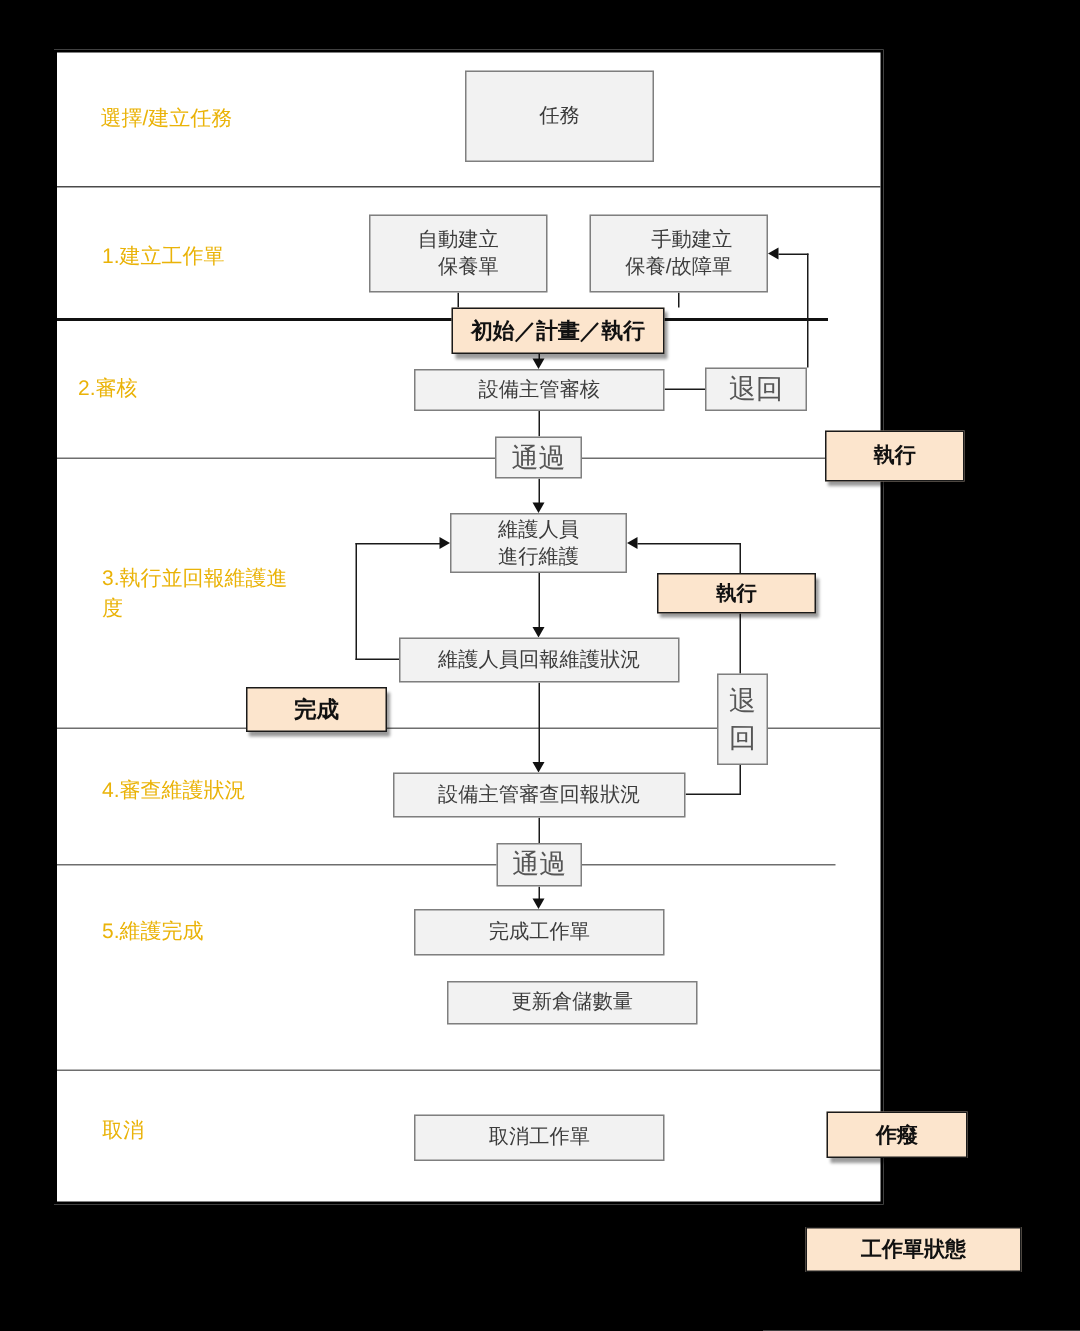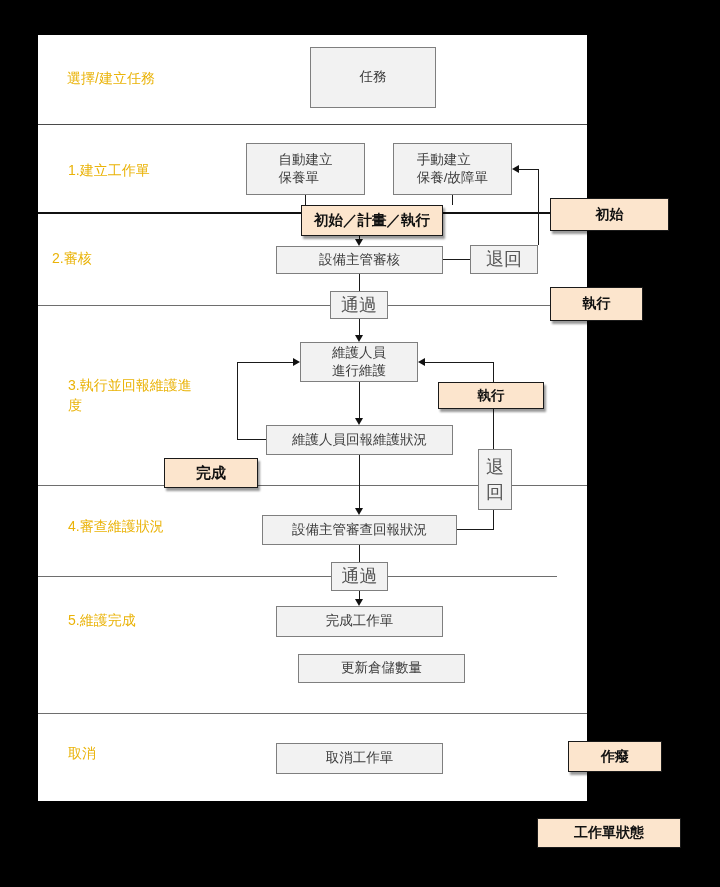--- a/index.html
+++ b/index.html
@@ -16,21 +16,21 @@
 
   .arrow{position:absolute;width:0;height:0;z-index:2;}
   .arrow.down{border-left:4px solid transparent;border-right:4px solid transparent;border-top:7px solid #111;}
   .arrow.left{border-top:4px solid transparent;border-bottom:4px solid transparent;border-right:7px solid #111;}
   .arrow.right{border-top:4px solid transparent;border-bottom:4px solid transparent;border-left:7px solid #111;}
 
   .lane-label{position:absolute;color:#eab308;font-size:14px;line-height:1.45;z-index:3;}
 
   .pbox{position:absolute;background:#f2f2f2;border:1px solid #7f7f7f;box-sizing:border-box;
         color:#3c3c3c;font-size:13.5px;display:flex;align-items:center;justify-content:center;
-        text-align:left;white-space:pre-line;line-height:1.35;z-index:3;}
+        text-align:right;white-space:pre-line;line-height:1.35;z-index:3;}
   .pbox.small{font-size:18px;color:#565656;}
 
   .sbox{position:absolute;background:#fce5cd;border:1.5px solid #1a1a1a;box-sizing:border-box;
         color:#111;font-size:14px;font-weight:bold;display:flex;align-items:center;justify-content:center;
         text-align:center;white-space:pre-line;box-shadow:2px 3px 2px rgba(0,0,0,0.4);z-index:4;}
 </style>
 </head>
 <body>
 
 <div id="stage">
@@ -95,20 +95,19 @@
   <div class="pbox" style="left:266px;top:425px;width:187px;height:30px;">維護人員回報維護狀況</div>
   <div class="pbox small" style="left:478px;top:449px;width:34px;height:61px;">退
 回</div>
   <div class="pbox" style="left:262px;top:515px;width:195px;height:30px;">設備主管審查回報狀況</div>
   <div class="pbox small" style="left:331px;top:562px;width:57px;height:29px;">通過</div>
   <div class="pbox" style="left:276px;top:606px;width:167px;height:31px;">完成工作單</div>
   <div class="pbox" style="left:276px;top:654px;width:167px;height:29px;margin-left:22px;">更新倉儲數量</div>
   <div class="pbox" style="left:276px;top:743px;width:167px;height:31px;">取消工作單</div>
 
   <div class="sbox" style="left:301px;top:205px;width:142px;height:31px;font-size:14.5px;">初始／計畫／執行</div>
-  <div class="sbox" style="left:550px;top:198px;width:119px;height:33px;">初始</div>
   <div class="sbox" style="left:550px;top:287px;width:93px;height:34px;">執行</div>
   <div class="sbox" style="left:438px;top:382px;width:106px;height:27px;font-size:13.5px;">執行</div>
   <div class="sbox" style="left:164px;top:458px;width:94px;height:30px;font-size:15px;">完成</div>
-  <div class="sbox" style="left:551px;top:741px;width:94px;height:31px;margin-left:17px;">作癈</div>
+  <div class="sbox" style="left:551px;top:741px;width:94px;height:31px;">作癈</div>
   <div class="sbox" style="left:537px;top:818px;width:144px;height:30px;">工作單狀態</div>
 
 </div>
 
 </body></html>

